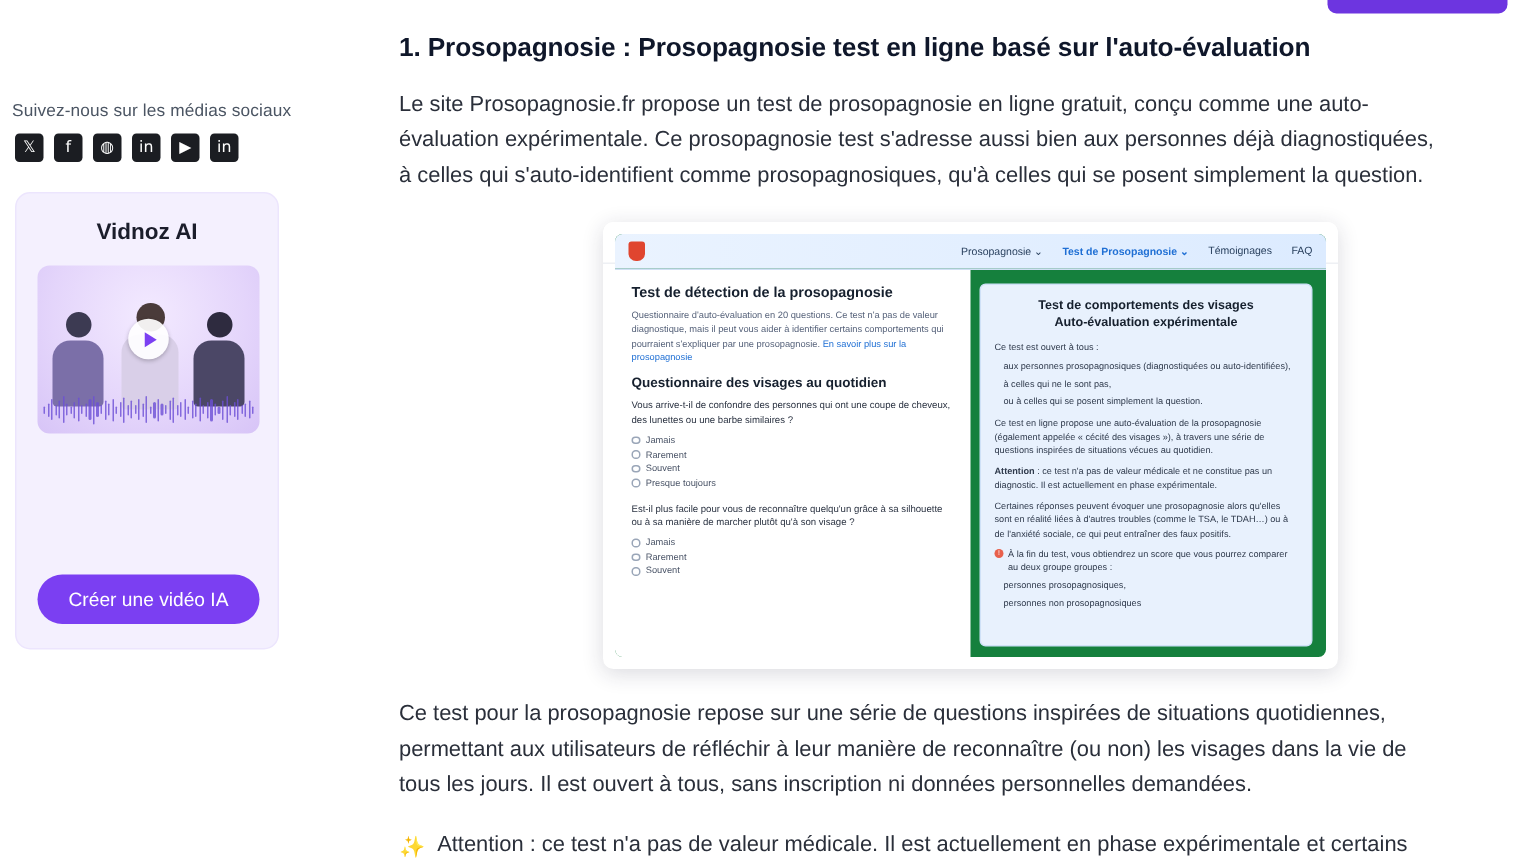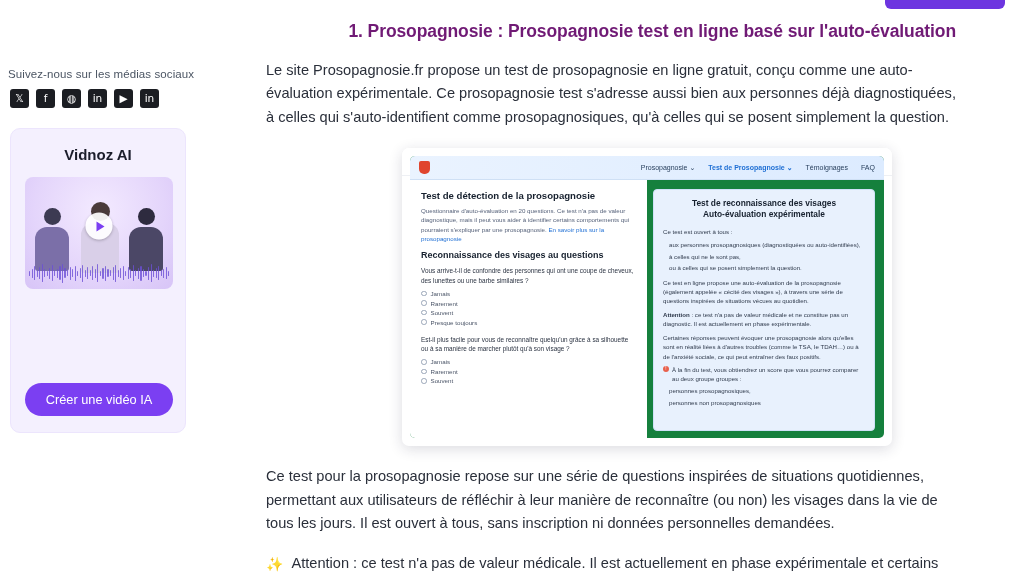--- a/index.html
+++ b/index.html
@@ -163,23 +163,22 @@
   .article {
     position: absolute;
     left: 266px; top: 0;
     width: 690px;
   }
   h1.heading {
     margin: 20px 0 0 0;
     font-size: 17.5px;
     line-height: 1.35;
     font-weight: 700;
-    color: #701a75;
+    color: #0f172a;
     letter-spacing: -.1px;
-    text-align: right;
   }
   p.body {
     margin: 15px 0 0 0;
     font-size: 14.6px;
     line-height: 1.62;
     color: #2a2f3a;
   }
   p.body b { font-weight: 400; }
 
   
@@ -461,21 +460,21 @@
         </div>
 
         <div class="fig-cols">
 
           <div class="fig-col-left">
             <div class="f-h1">Test de détection de la prosopagnosie</div>
             <div class="f-sub">
               <span>Questionnaire d'auto-évaluation en 20 questions. Ce test n'a pas de valeur diagnostique, mais il peut vous aider à identifier certains comportements qui pourraient s'expliquer par une prosopagnosie.</span>
               <span class="f-link">En savoir plus sur la prosopagnosie</span>
             </div>
-            <div class="f-h3">Reconnaissance des visages au questions</div>
+            <div class="f-h3">Questionnaire des visages au quotidien</div>
 
             <div class="f-q">Vous arrive-t-il de confondre des personnes qui ont une coupe de cheveux, des lunettes ou une barbe similaires ?</div>
             <div class="f-opt">
                 <span class="f-radio"></span>
                 <span>Jamais</span>
               </div>
             <div class="f-opt">
                 <span class="f-radio"></span>
                 <span>Rarement</span>
               </div>
@@ -498,21 +497,21 @@
                 <span>Rarement</span>
               </div>
             <div class="f-opt">
                 <span class="f-radio"></span>
                 <span>Souvent</span>
               </div>
           </div>
 
           <div class="fig-col-right">
             <div class="panel">
-              <div class="f-h2">Test de reconnaissance des visages</div>
+              <div class="f-h2">Test de comportements des visages</div>
               <div class="f-h2" style="margin-bottom:6px">Auto-évaluation expérimentale</div>
               <div class="f-p">Ce test est ouvert à tous :</div>
               <div class="f-li">aux personnes prosopagnosiques (diagnostiquées ou auto-identifiées),</div>
               <div class="f-li">à celles qui ne le sont pas,</div>
               <div class="f-li" style="margin-bottom:5px">ou à celles qui se posent simplement la question.</div>
               <div class="f-p">Ce test en ligne propose une auto-évaluation de la prosopagnosie (également appelée « cécité des visages »), à travers une série de questions inspirées de situations vécues au quotidien.</div>
               <div class="f-p"><span class="f-attention">Attention</span><span> : ce test n'a pas de valeur médicale et ne constitue pas un diagnostic. Il est actuellement en phase expérimentale.</span></div>
               <div class="f-p">Certaines réponses peuvent évoquer une prosopagnosie alors qu'elles sont en réalité liées à d'autres troubles (comme le TSA, le TDAH…) ou à de l'anxiété sociale, ce qui peut entraîner des faux positifs.</div>
               <div class="f-warn">
                 <span class="dot">!</span>

